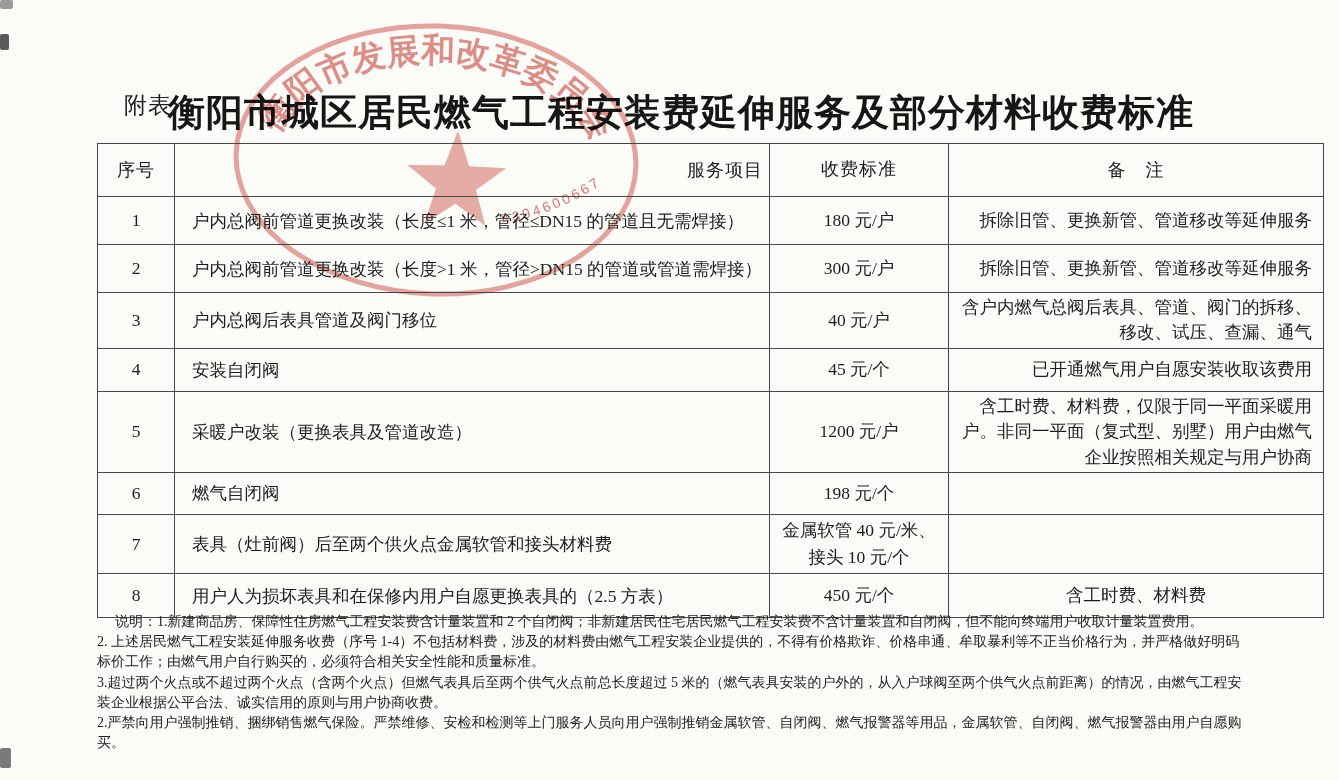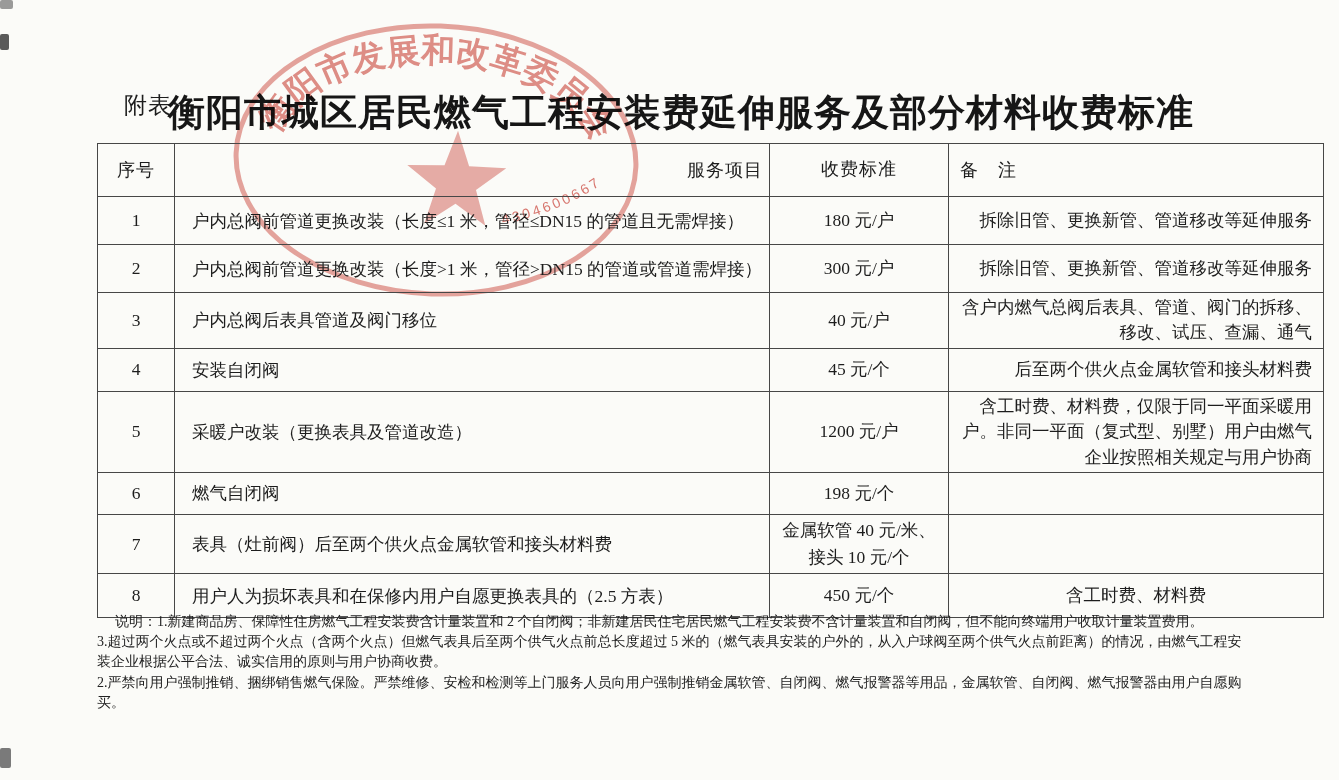--- a/index.html
+++ b/index.html
@@ -70,21 +70,21 @@
       </text>
     </g>
   </svg>
 
   <table class="fee-table">
     <thead>
       <tr style="height:53px;">
         <th class="c-no">序号</th>
         <th class="c-item" style="text-align:right;padding-left:6px !important;">服务项目</th>
         <th class="c-fee">收费标准</th>
-        <th class="c-remark" style="text-align:left;">备　注</th>
+        <th class="c-remark" style="text-align:center;">备　注</th>
       </tr>
     </thead>
     <tbody>
       <tr style="height:48px;">
         <td class="c-no">1</td>
         <td class="c-item">户内总阀前管道更换改装（长度≤1 米，管径≤DN15 的管道且无需焊接）</td>
         <td class="c-fee">180 元/户</td>
         <td class="c-remark">拆除旧管、更换新管、管道移改等延伸服务</td>
       </tr>
       <tr style="height:48px;">
@@ -96,21 +96,21 @@
       <tr style="height:55px;">
         <td class="c-no">3</td>
         <td class="c-item">户内总阀后表具管道及阀门移位</td>
         <td class="c-fee">40 元/户</td>
         <td class="c-remark">含户内燃气总阀后表具、管道、阀门的拆移、移改、试压、查漏、通气</td>
       </tr>
       <tr style="height:43px;">
         <td class="c-no">4</td>
         <td class="c-item">安装自闭阀</td>
         <td class="c-fee">45 元/个</td>
-        <td class="c-remark">后至两个供火点金属软管和接头材料费</td>
+        <td class="c-remark">已开通燃气用户自愿安装收取该费用</td>
       </tr>
       <tr style="height:79px;">
         <td class="c-no">5</td>
         <td class="c-item">采暖户改装（更换表具及管道改造）</td>
         <td class="c-fee">1200 元/户</td>
         <td class="c-remark">含工时费、材料费，仅限于同一平面采暖用户。非同一平面（复式型、别墅）用户由燃气企业按照相关规定与用户协商</td>
       </tr>
       <tr style="height:42px;">
         <td class="c-no">6</td>
         <td class="c-item">燃气自闭阀</td>
@@ -127,20 +127,21 @@
         <td class="c-no">8</td>
         <td class="c-item">用户人为损坏表具和在保修内用户自愿更换表具的（2.5 方表）</td>
         <td class="c-fee">450 元/个</td>
         <td class="c-remark center">含工时费、材料费</td>
       </tr>
     </tbody>
   </table>
 
   <div class="notes">
     <p class="first"><span>说明：</span><span>1.新建商品房、保障性住房燃气工程安装费含计量装置和 2 个自闭阀；非新建居民住宅居民燃气工程安装费不含计量装置和自闭阀，但不能向终端用户收取计量装置费用。</span></p>
+    <p><span>2. 上述居民燃气工程安装延伸服务收费（序号 1-4）不包括材料费，涉及的材料费由燃气工程安装企业提供的，不得有价格欺诈、价格串通、牟取暴利等不正当价格行为，并严格做好明码标价工作；由燃气用户自行购买的，必须符合相关安全性能和质量标准。</span></p>
     <p><span>3.超过两个火点或不超过两个火点（含两个火点）但燃气表具后至两个供气火点前总长度超过 5 米的（燃气表具安装的户外的，从入户球阀至两个供气火点前距离）的情况，由燃气工程安装企业根据公平合法、诚实信用的原则与用户协商收费。</span></p>
     <p><span>2.严禁向用户强制推销、捆绑销售燃气保险。严禁维修、安检和检测等上门服务人员向用户强制推销金属软管、自闭阀、燃气报警器等用品，金属软管、自闭阀、燃气报警器由用户自愿购买。</span></p>
   </div>
 
   <div class="scan-artifact artifact-1"></div>
   <div class="scan-artifact artifact-2"></div>
   <div class="scan-artifact artifact-3"></div>
 
 </div>
 

